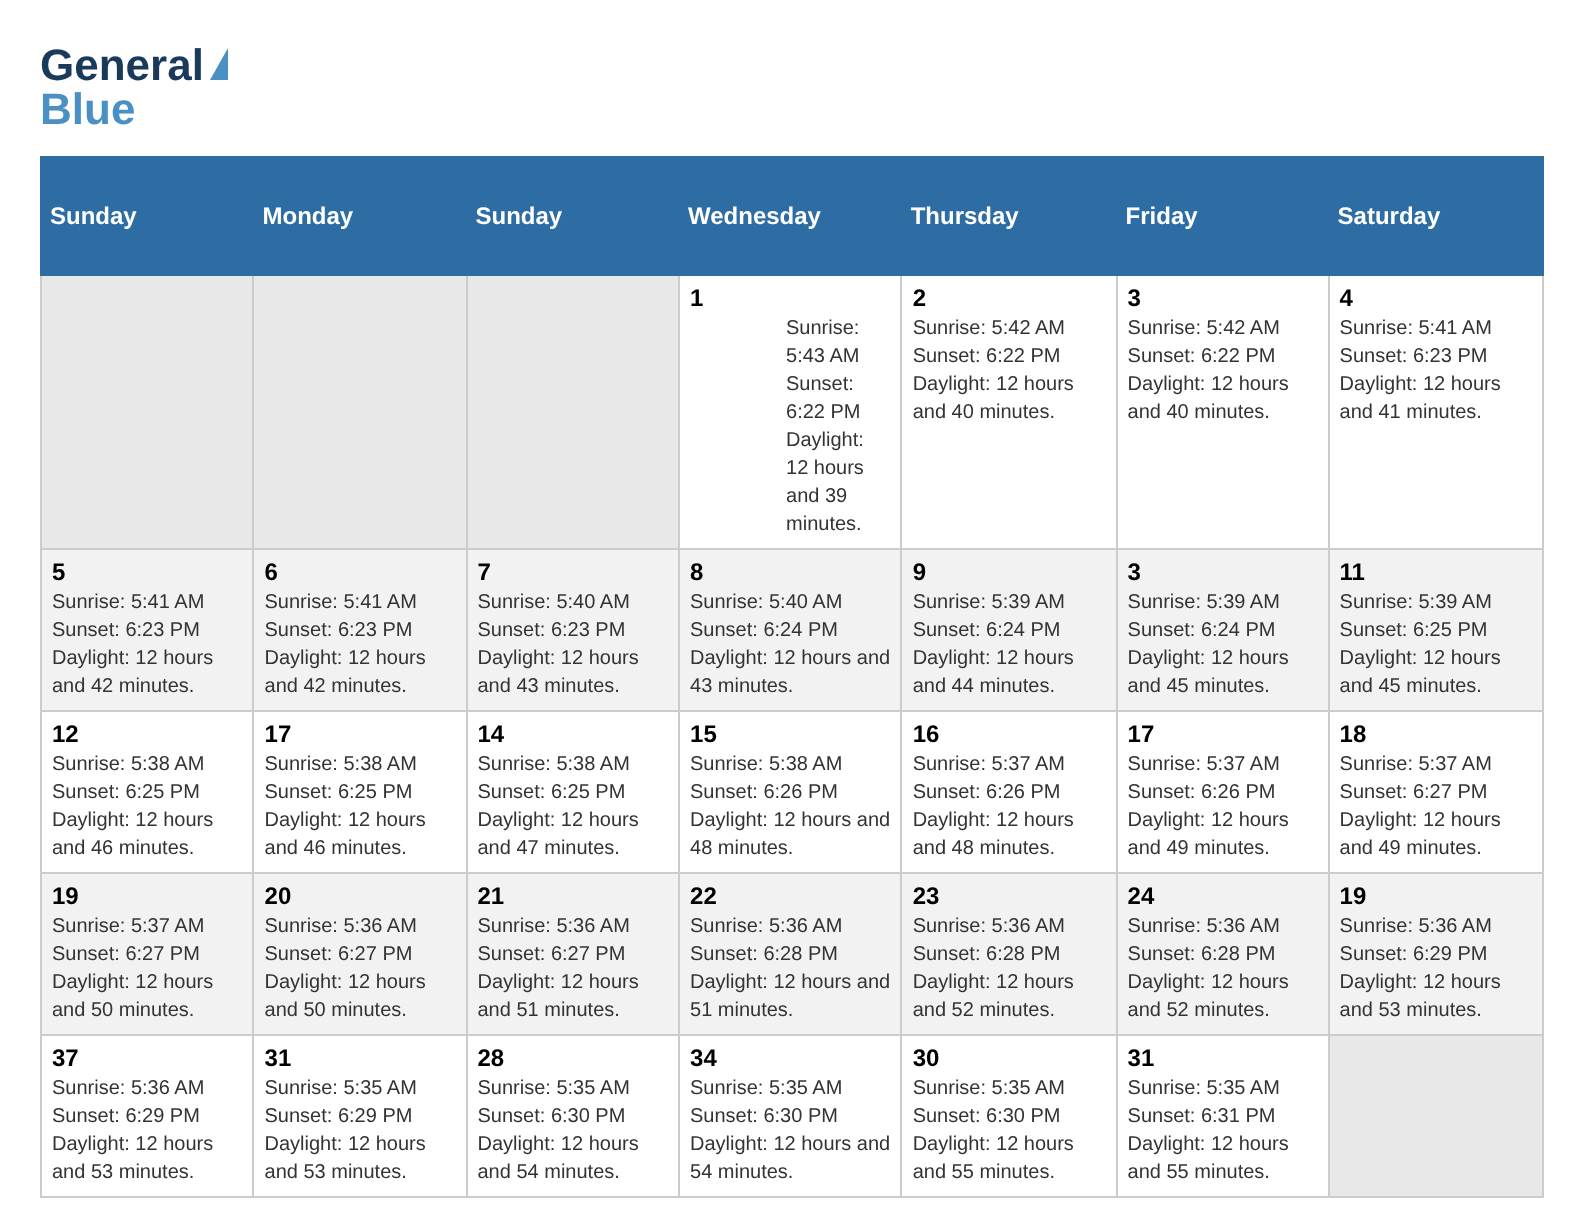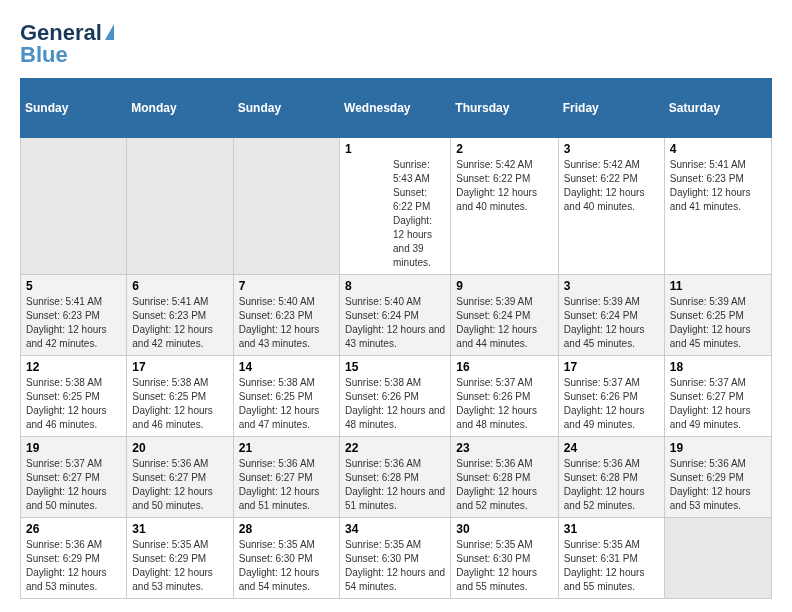--- a/index.html
+++ b/index.html
@@ -263,21 +263,21 @@
         </td>
         <td>
           <span class="day-number">19</span>
           <div class="day-info" style="white-space: pre-line;">Sunrise: 5:36 AM
 Sunset: 6:29 PM
 Daylight: 12 hours and 53 minutes.</div>
         </td>
       </tr>
       <tr>
         <td>
-          <span class="day-number">26</span>
+          <span class="day-number">37</span>
           <div class="day-info" style="white-space: pre-line;">Sunrise: 5:36 AM
 Sunset: 6:29 PM
 Daylight: 12 hours and 53 minutes.</div>
         </td>
         <td>
           <span class="day-number">31</span>
           <div class="day-info" style="white-space: pre-line;">Sunrise: 5:35 AM
 Sunset: 6:29 PM
 Daylight: 12 hours and 53 minutes.</div>
         </td>

